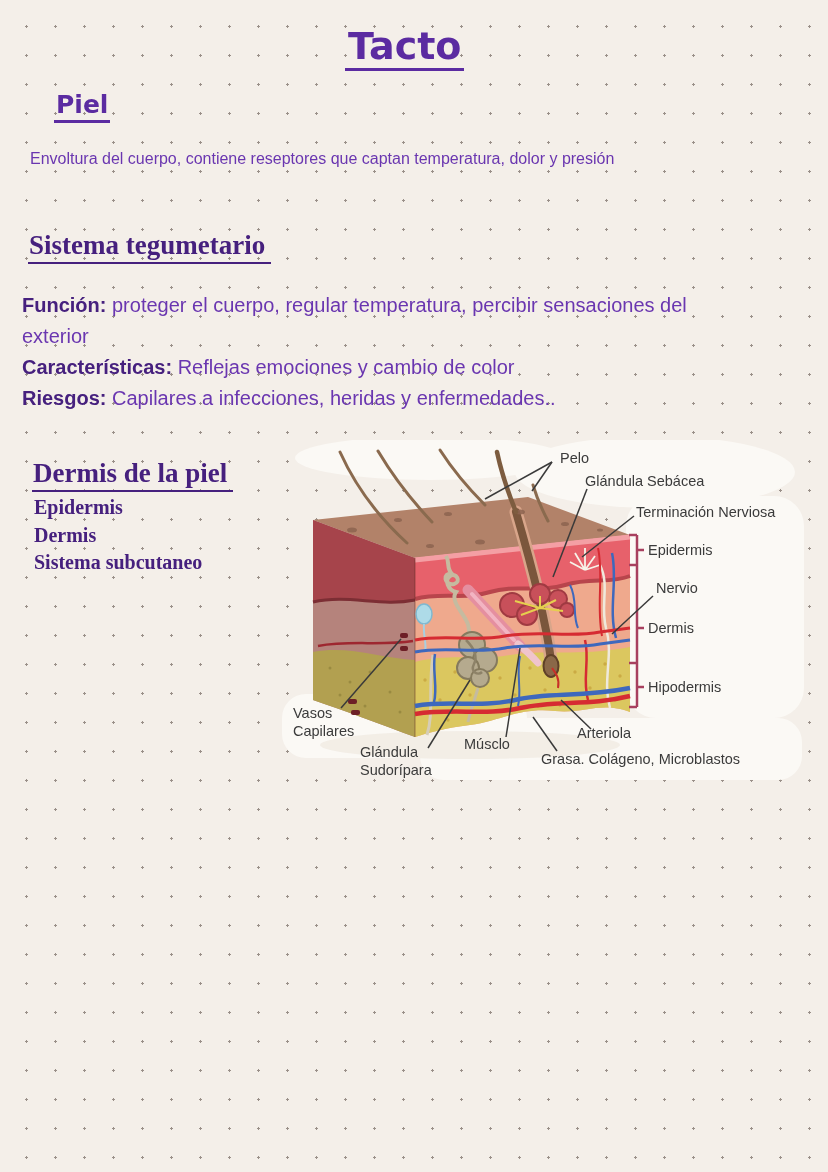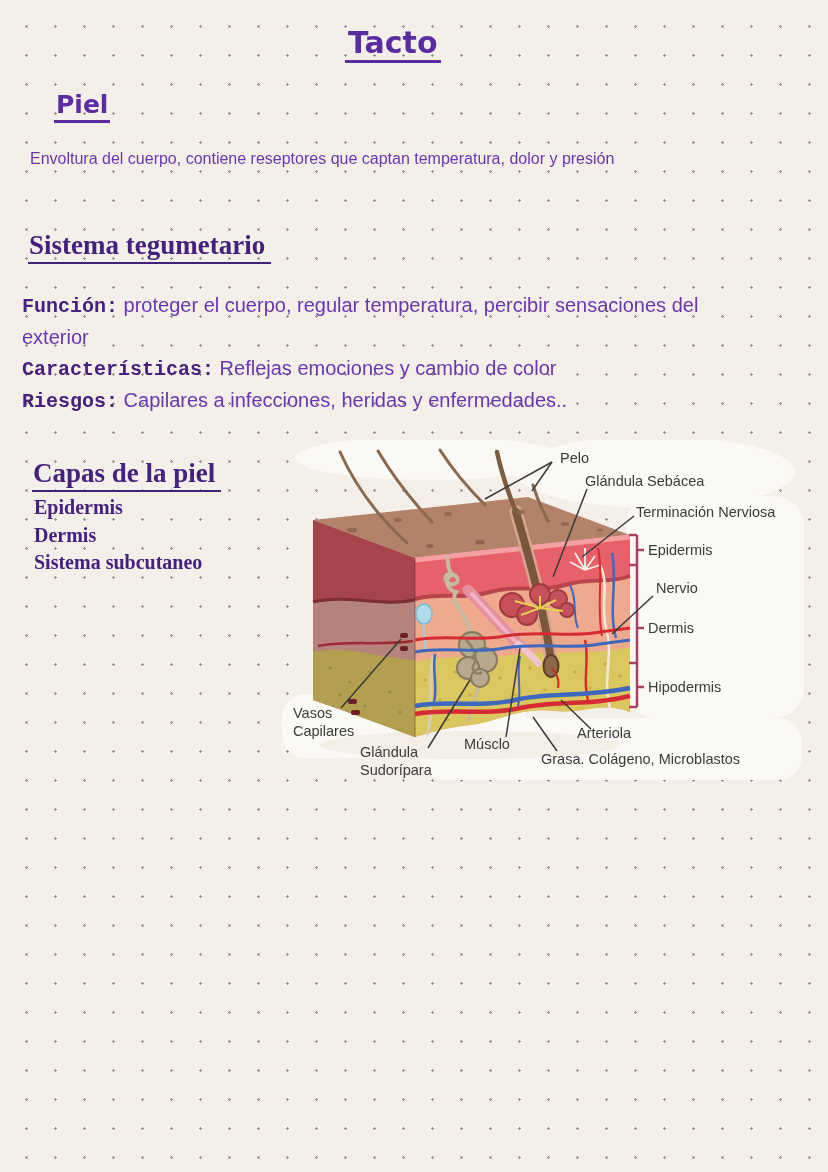--- a/index.html
+++ b/index.html
@@ -7,42 +7,42 @@
   .page{
     position:relative;width:828px;height:1172px;overflow:hidden;
     background-color:#f4efe9;
     background-image:radial-gradient(circle,#9a9089 1.1px,rgba(0,0,0,0) 1.4px);
     background-size:29px 29px;
     background-position:12px 12px;
   }
   .abs{position:absolute;}
   .title{
     left:345px;top:27px;
-    font-family:"DejaVu Sans",sans-serif;font-weight:bold;font-size:30px;
+    font-family:"DejaVu Sans",sans-serif;font-weight:bold;font-size:38px;
     color:#5b2ba1;border-bottom:3px solid #5b2ba1;padding:0 3px 1px 3px;line-height:1.05;
   }
   .piel-heading{
     left:54px;top:92px;
     font-family:"DejaVu Sans",sans-serif;font-weight:bold;font-size:25px;
     color:#5b2ba1;border-bottom:3px solid #5b2ba1;padding:0 2px 2px 2px;line-height:1.05;
   }
   .hand{
     font-family:"Liberation Sans",sans-serif;color:#6a36b0;font-size:16px;
   }
   .piel-body{left:30px;top:146px;width:770px;line-height:26px;}
   .serif-heading{
     font-family:"Liberation Serif",serif;font-weight:bold;color:#46207e;
     font-size:27px;border-bottom:2.5px solid #46207e;padding:0 6px 1px 1px;line-height:1.1;
   }
   .sistema-heading{left:28px;top:231px;}
   .capas-heading{left:32px;top:459px;}
   .notes-block{left:22px;top:290px;width:714px;line-height:31px;font-size:20px;}
   .notes-block .entry{margin:0;}
   .lbl{
-    font-family:Liberation Mono, monospace;font-weight:bold;color:#46207e;
+    font-family:Liberation Sans, sans-serif;font-weight:bold;color:#46207e;
   }
   .layers-list{left:34px;top:494px;font-family:"Liberation Serif",serif;
     font-weight:bold;color:#46207e;font-size:20px;line-height:27.5px;}
   svg text{font-family:"Liberation Sans",sans-serif;font-size:14.5px;fill:#3b3b3b;}
 </style>
 </head>
 <body>
 
 <div class="page">
 
@@ -53,21 +53,21 @@
   <div class="abs hand piel-body">Envoltura del cuerpo, contiene reseptores que captan temperatura, dolor y presión</div>
 
   <div class="abs serif-heading sistema-heading">Sistema tegumetario</div>
 
   <div class="abs hand notes-block">
     <div class="entry"><span class="lbl">Función:</span> <span>proteger el cuerpo, regular temperatura, percibir sensaciones del exterior</span></div>
     <div class="entry"><span class="lbl">Características:</span> <span>Reflejas emociones y cambio de color</span></div>
     <div class="entry"><span class="lbl">Riesgos:</span> <span>Capilares a infecciones, heridas y enfermedades..</span></div>
   </div>
 
-  <div class="abs serif-heading capas-heading">Capas de la piel</div>
+  <div class="abs serif-heading capas-heading">Dermis de la piel</div>
 
   <div class="abs layers-list">
     <div>Epidermis</div>
     <div>Dermis</div>
     <div>Sistema subcutaneo</div>
   </div>
 
   <svg class="abs" style="left:280px;top:440px;" width="525" height="345" viewBox="280 440 525 345">
 
     <g>

